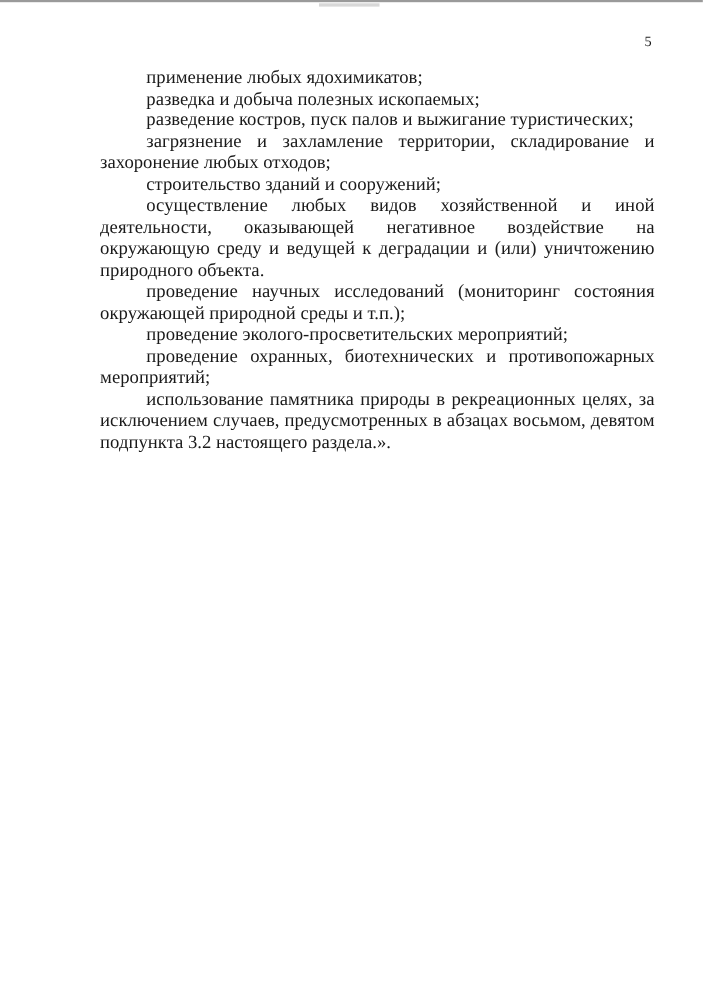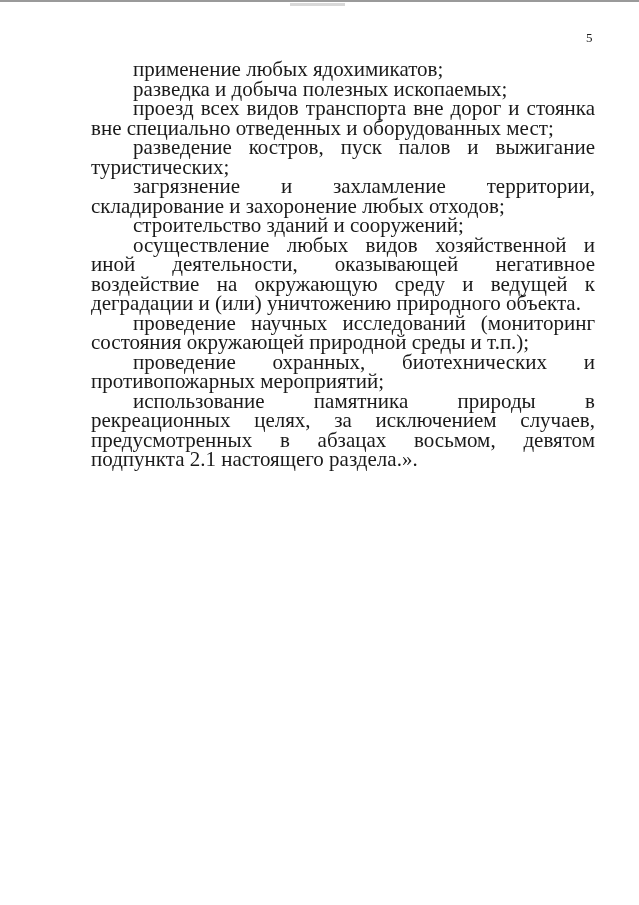--- a/index.html
+++ b/index.html
@@ -32,42 +32,42 @@
       top: 31px;
       left: 586px;
       font-size: 13px;
       line-height: 14px;
     }
     .body-text {
       position: absolute;
       left: 91px;
       top: 60px;
       width: 504px;
-      font-size: 21px;
+      font-size: 17px;
       line-height: 19.5px;
     }
     .para {
       margin: 0;
       text-indent: 42px;
       text-align: justify;
       text-align-last: left;
     }
   </style>
 </head>
 <body>
 
 <div class="top-edge"></div>
 <div class="top-mark"></div>
 
 <div class="page-number">5</div>
 
 <div class="body-text">
   <p class="para">применение любых ядохимикатов;</p>
   <p class="para">разведка и добыча полезных ископаемых;</p>
-  <p class="para">проезд всех видов транспорта вне дорог и стоянка вне специально отведенных и оборудованных мест;</p>
   <p class="para">разведение костров, пуск палов и выжигание туристических;</p>
   <p class="para">загрязнение и захламление территории, складирование и захоронение любых отходов;</p>
   <p class="para">строительство зданий и сооружений;</p>
   <p class="para">осуществление любых видов хозяйственной и иной деятельности, оказывающей негативное воздействие на окружающую среду и ведущей к деградации и (или) уничтожению природного объекта.</p>
   <p class="para">проведение научных исследований (мониторинг состояния окружающей природной среды и т.п.);</p>
+  <p class="para">проведение эколого-просветительских мероприятий;</p>
   <p class="para">проведение охранных, биотехнических и противопожарных мероприятий;</p>
-  <p class="para">использование памятника природы в рекреационных целях, за исключением случаев, предусмотренных в абзацах восьмом, девятом подпункта 2.1 настоящего раздела.».</p>
+  <p class="para">использование памятника природы в рекреационных целях, за исключением случаев, предусмотренных в абзацах восьмом, девятом подпункта 3.2 настоящего раздела.».</p>
 </div>
 
 </body></html>

